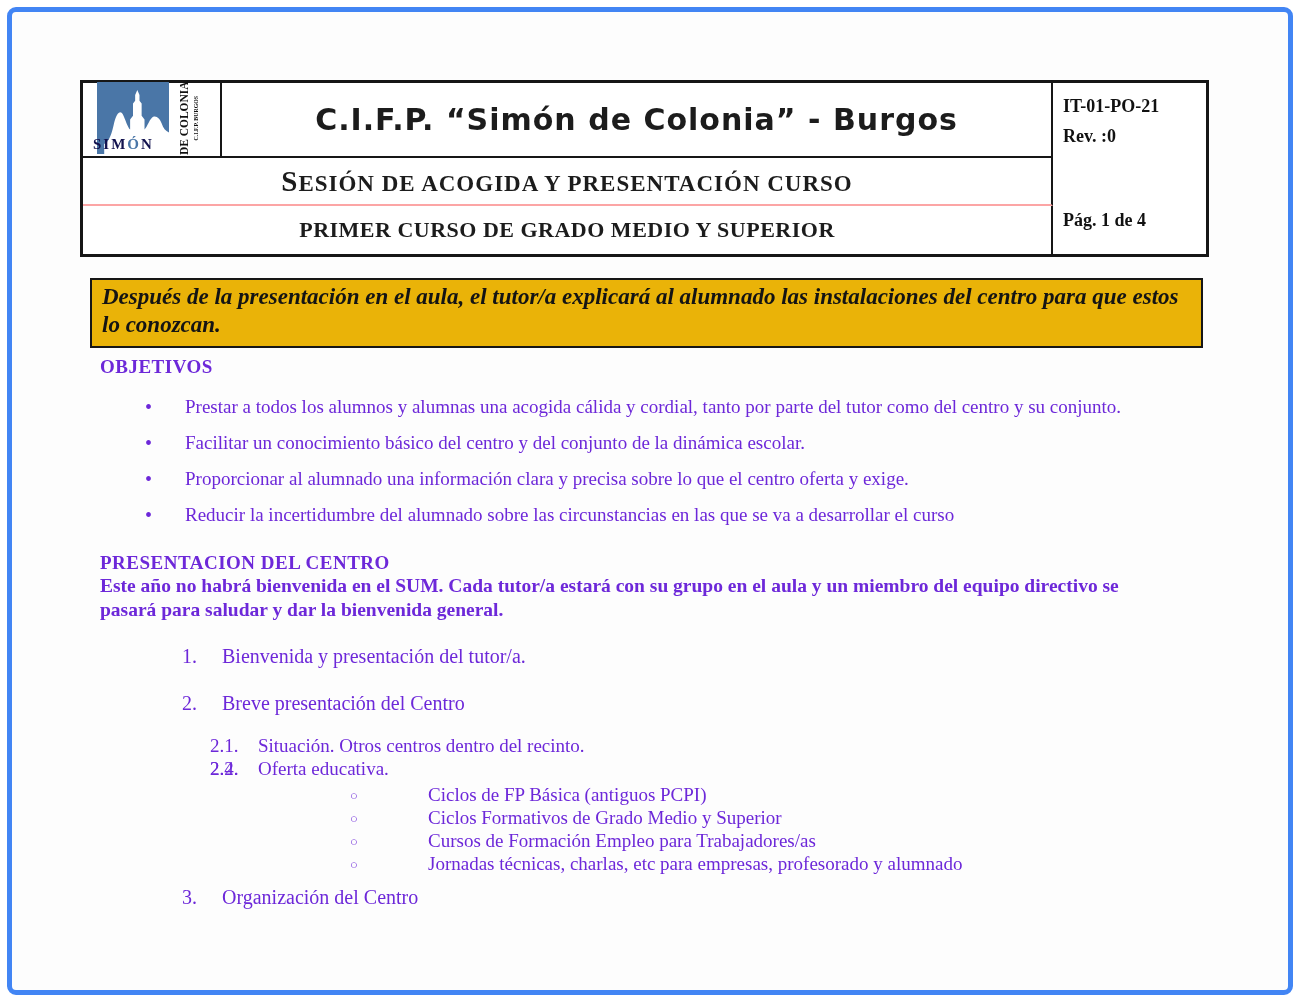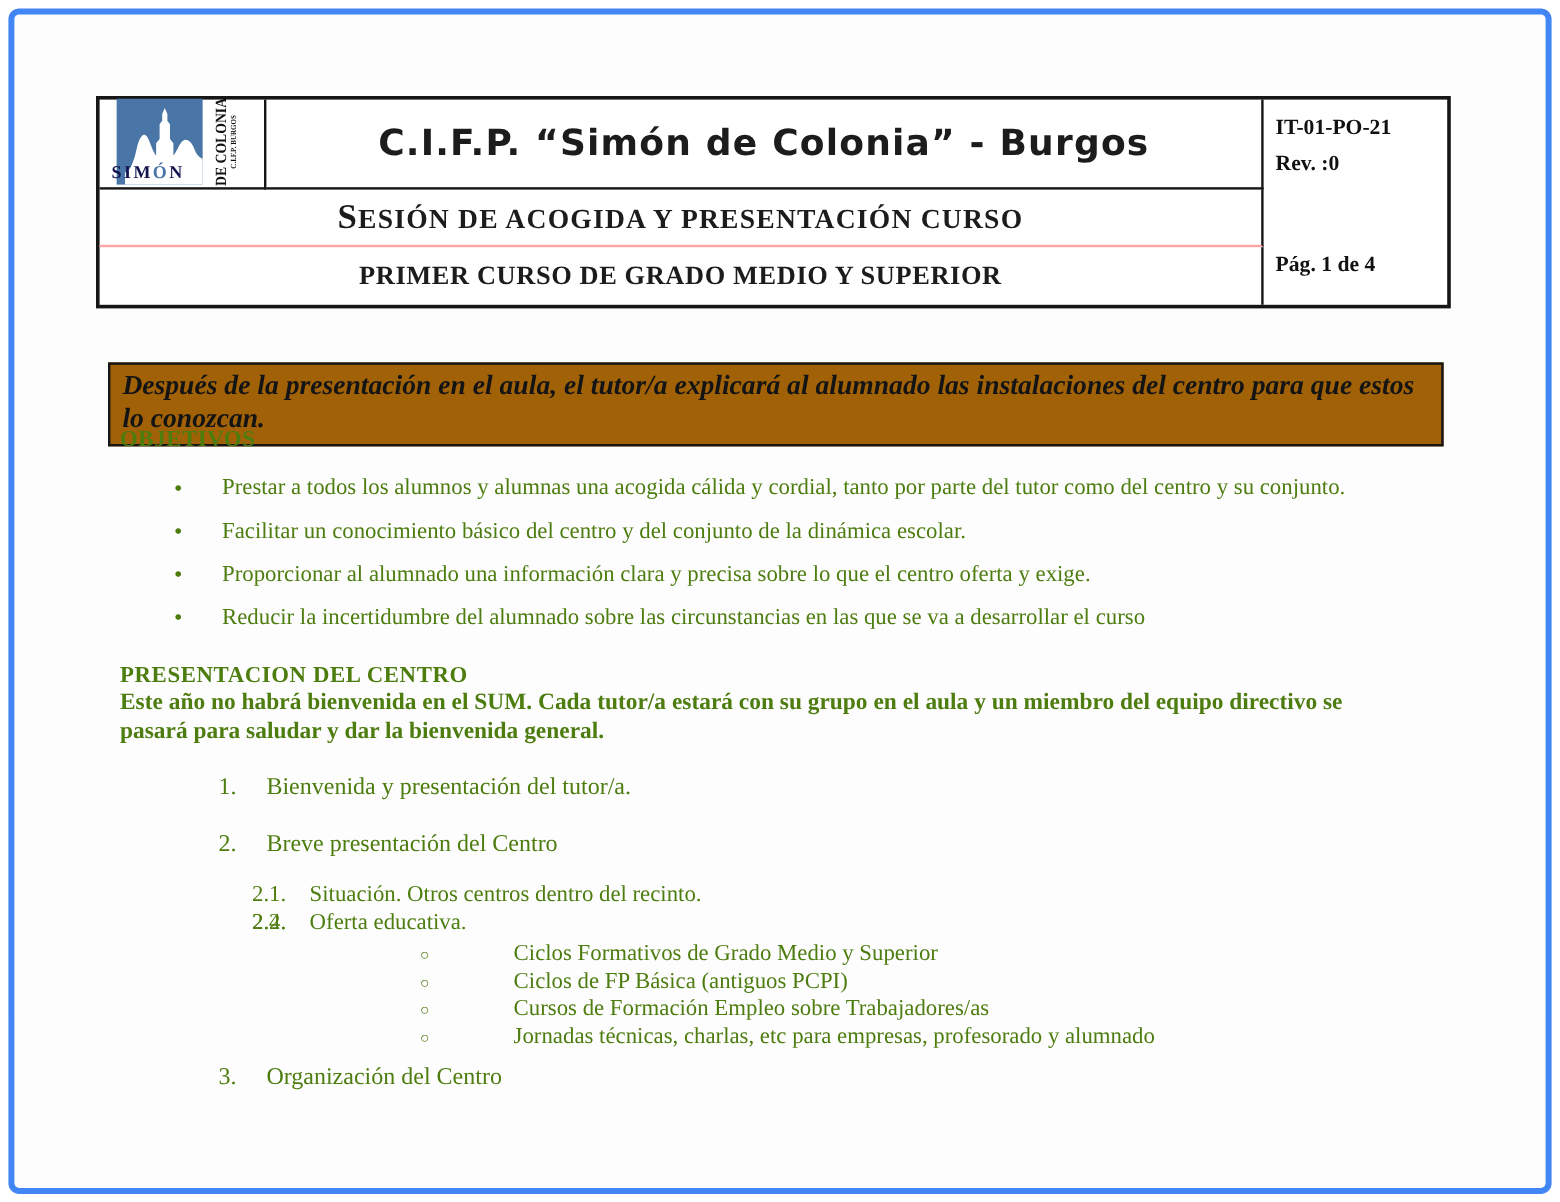--- a/index.html
+++ b/index.html
@@ -50,25 +50,25 @@
   .logo-vert-inner{
     position:absolute;width:72px;height:36px;left:-18px;top:18px;
     transform:rotate(-90deg);display:flex;flex-direction:column;
     align-items:center;justify-content:center;
   }
   .logo-vert-l1{font-size:13px;font-weight:bold;letter-spacing:0px;transform:scaleX(.88);white-space:nowrap;}
   .logo-vert-l2{font-size:6.5px;font-weight:bold;transform:scaleX(.9);white-space:nowrap;}
   
   .notice{
     position:absolute;left:78px;top:266px;width:1113px;box-sizing:border-box;
-    border:2px solid #161616;padding:3px 10px 7px 10px;background:#a16207;
-    font-size:23px;font-weight:bold;font-style:italic;line-height:28px;color:#141414;margin-top:24px;
+    border:2px solid #161616;padding:3px 10px 7px 10px;background:#eab308;
+    font-size:23px;font-weight:bold;font-style:italic;line-height:28px;color:#141414;
   }
   
-  .doc-body{position:absolute;left:88px;top:344px;width:1072px;font-size:19px;color:#4d7c0f;}
+  .doc-body{position:absolute;left:88px;top:344px;width:1072px;font-size:19px;color:#6d28d9;}
   .section-heading{font-size:19px;font-weight:bold;letter-spacing:0.5px;}
   .bullet-list{list-style:none;margin:17px 0 0 0;padding:0;}
   .bullet-list li{
     position:relative;padding-left:85px;margin-bottom:12px;line-height:24px;
   }
   .bullet-list li::before{
     content:"\2022";position:absolute;left:45px;top:0;font-size:20px;
   }
   .heading-presentacion{margin-top:25px;}
   .intro-para{width:1068px;font-weight:bold;font-size:19.5px;line-height:24px;}
@@ -169,23 +169,23 @@
         <div class="sub-item">
           <span class="num">2.2.</span>
         </div>
         <div class="sub-item">
           <span class="num">2.4.</span>
           <span>Oferta educativa.</span>
         </div>
       </div>
 
       <div class="circle-list">
+        <div class="circle-item">Ciclos de FP Básica (antiguos PCPI)</div>
         <div class="circle-item">Ciclos Formativos de Grado Medio y Superior</div>
-        <div class="circle-item">Ciclos de FP Básica (antiguos PCPI)</div>
-        <div class="circle-item">Cursos de Formación Empleo sobre Trabajadores/as</div>
+        <div class="circle-item">Cursos de Formación Empleo para Trabajadores/as</div>
         <div class="circle-item">Jornadas técnicas, charlas, etc para empresas, profesorado y alumnado</div>
       </div>
 
       <div class="num-item item-three">
         <span class="num">3.</span>
         <span>Organización del Centro</span>
       </div>
 
     </div>
   </div>

